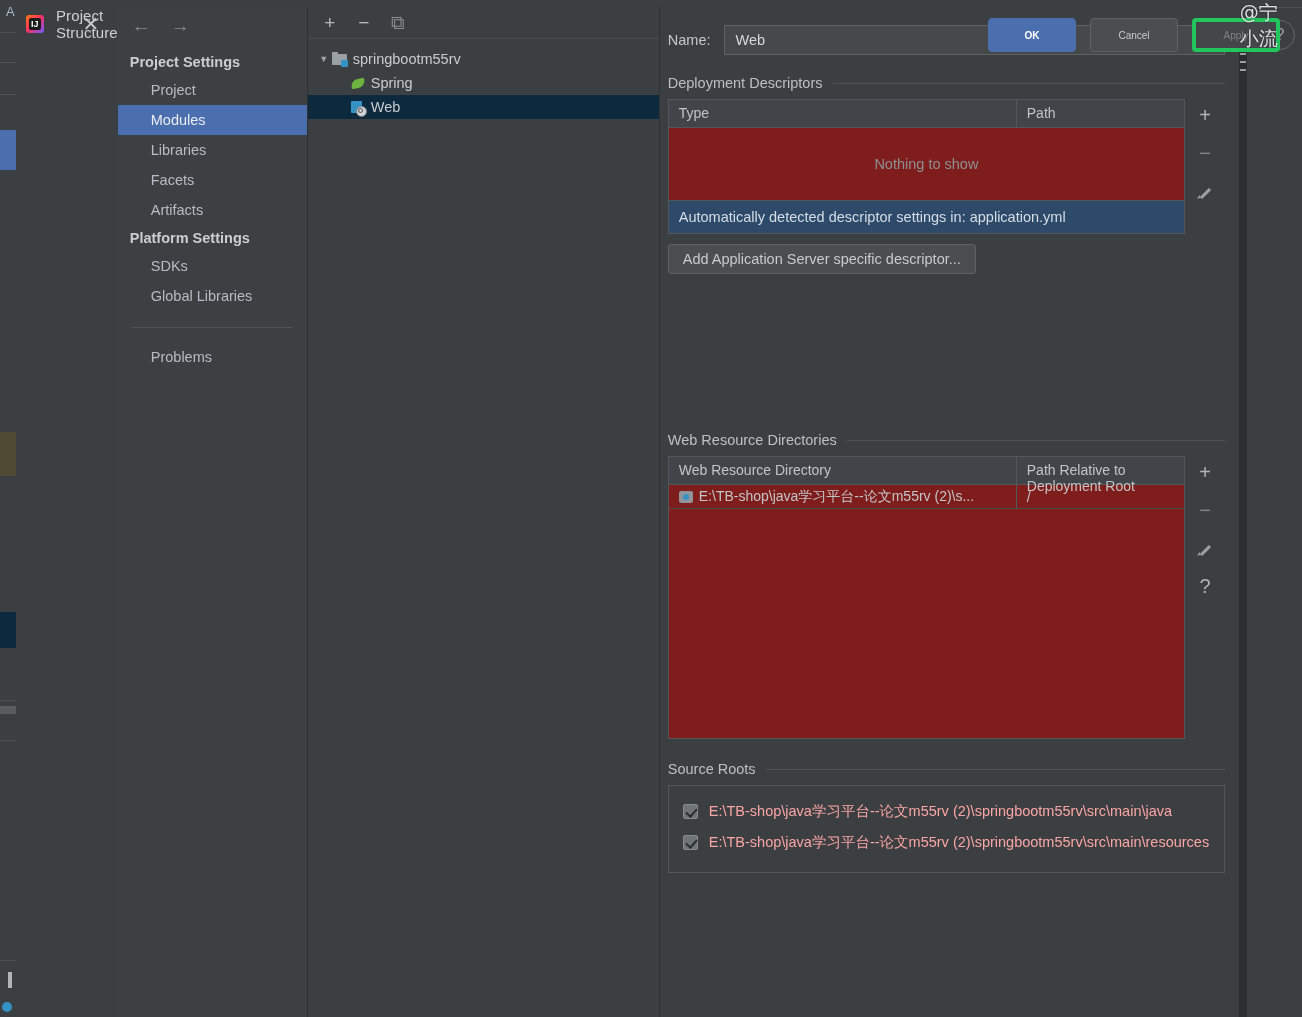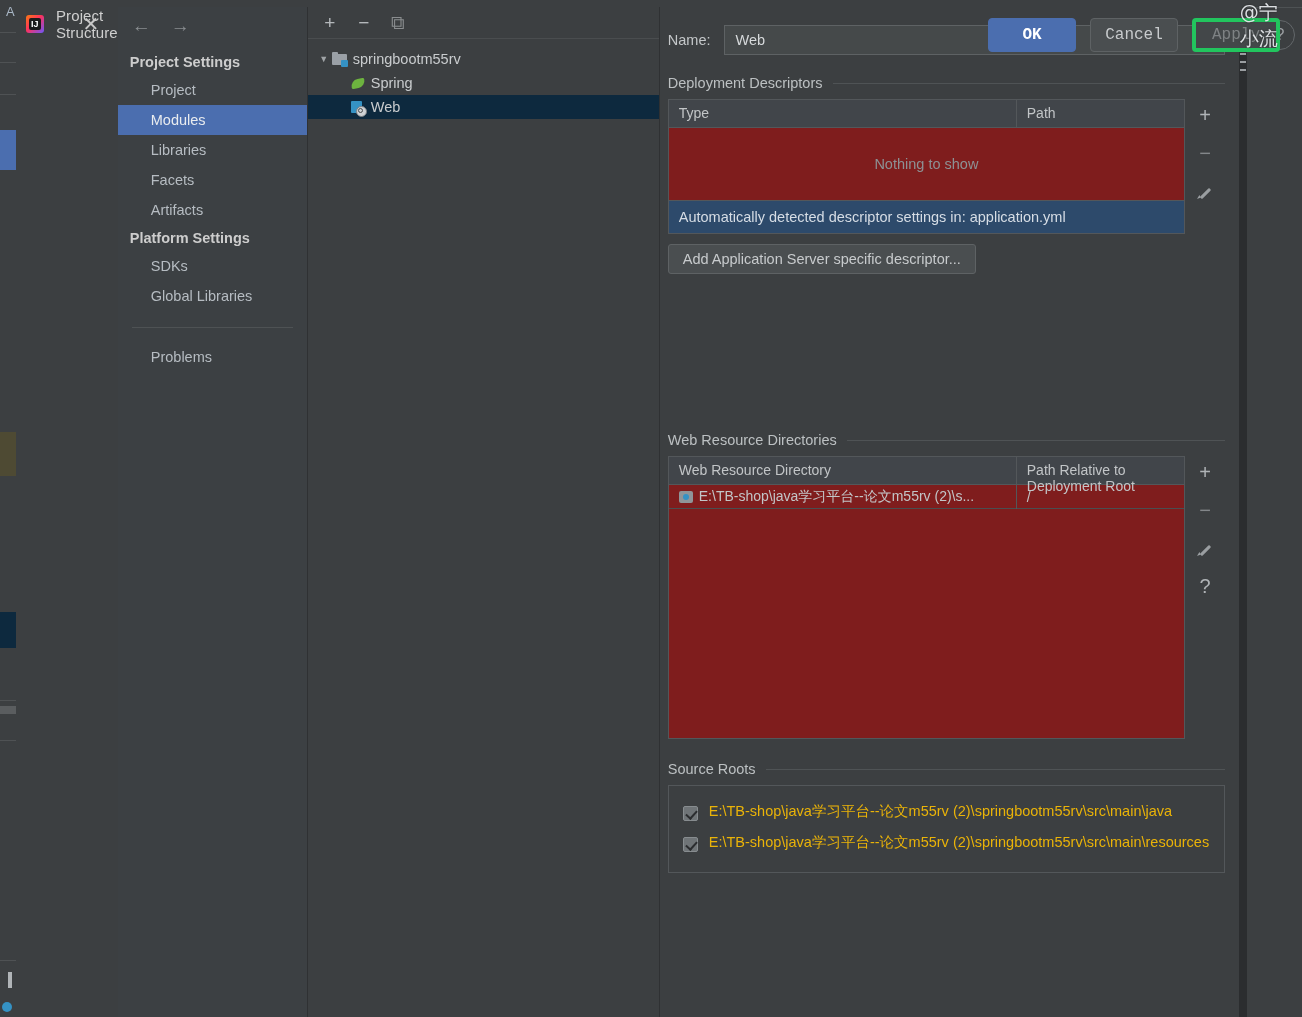--- a/index.html
+++ b/index.html
@@ -183,41 +183,41 @@
     font-size:14.5px; padding:6px 14px; border-radius:3px; cursor:pointer;
     font-family:"Liberation Sans", sans-serif;
   }
   #add-descriptor-btn { margin: 10px 0 0 8px; display:inline-block; }
 
   
   #source-roots-box {
     margin: 0 22px 0 8px; border:1px solid #53575a; background:#3c3f41;
     padding: 10px 0 14px 0;
   }
-  .sr-row { display:flex; align-items:flex-end; padding: 6px 0 6px 14px; font-size:14.5px; color:#eab308; }
+  .sr-row { display:flex; align-items:center; padding: 6px 0 6px 14px; font-size:14.5px; color:#fca5a5; }
   .cbx { width:15px;height:15px;flex:0 0 15px;margin-right:11px;
          background:#6f7477;border:1px solid #878c8f;border-radius:2px;position:relative;}
   .cbx::after{content:"";position:absolute;left:4px;top:1px;width:5px;height:9px;
     border:solid #2b2d2f;border-width:0 2px 2px 0;transform:rotate(42deg);}
 
   
   #footer {
     flex: 0 0 55px; height:55px; border-top:1px solid #4e5254;
     display:flex; align-items:center; position:relative;
   }
   #help-btn {
     margin-left: 18px; width:30px;height:30px;border-radius:50%;
     border:1px solid #63676a; color:#9da1a4; font-size:16px;
     display:flex;align-items:center;justify-content:center; cursor:pointer;
   }
   #footer-buttons { position:absolute; right: 22px; display:flex; gap:14px; align-items:center;}
   .fbtn {
-    min-width:88px; height:34px; border-radius:4px; font-size:16px;
+    min-width:88px; height:34px; border-radius:4px; font-size:10px;
     display:flex;align-items:center;justify-content:center; cursor:pointer;
-    font-family:Liberation Mono, monospace;
+    font-family:Liberation Sans, sans-serif;
   }
   #ok-btn { background:#4b6eaf; border:1px solid #4b6eaf; color:#ffffff; font-weight:bold; }
   #cancel-btn { background:#4a4e50; border:1px solid #5e6264; color:#c8cbcd; }
   #apply-btn { background:#434749; border:4px solid #22c55e; color:#7e8284; }
 
   #watermark {
     position:absolute; right: 8px; bottom: 10px;
     font-size:19px; color:#e9ecef; opacity:.92;
     font-family:"DejaVu Sans", sans-serif;
     text-shadow: 0 0 2px rgba(0,0,0,.5);

